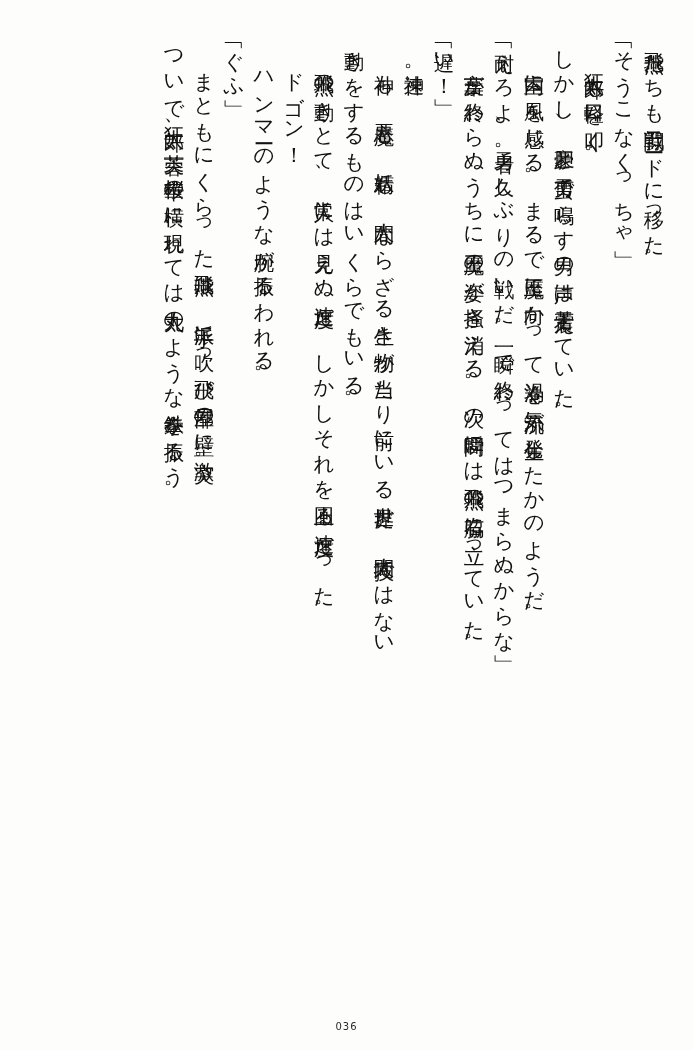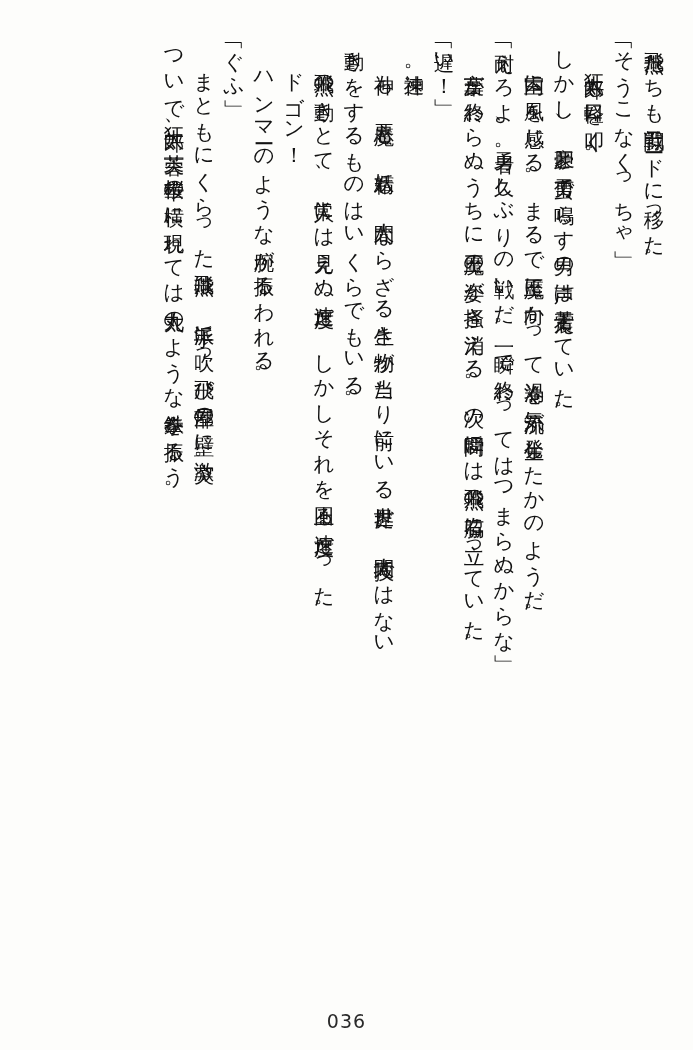--- a/index.html
+++ b/index.html
@@ -52,21 +52,21 @@
     padding-top: 22px;
     box-sizing: border-box;
     height: 930px;
   }
   .page-number {
     position: absolute;
     bottom: 18px;
     left: 0;
     width: 100%;
     text-align: center;
-    font-size: 19px;
+    font-size: 10px;
     letter-spacing: 1px;
     color: #2a2a2a;
     font-family: "DejaVu Sans", "Liberation Sans", sans-serif;
   }
 </style>
 </head>
 <body>
 
 <div class="page">
   <div class="text-block">

